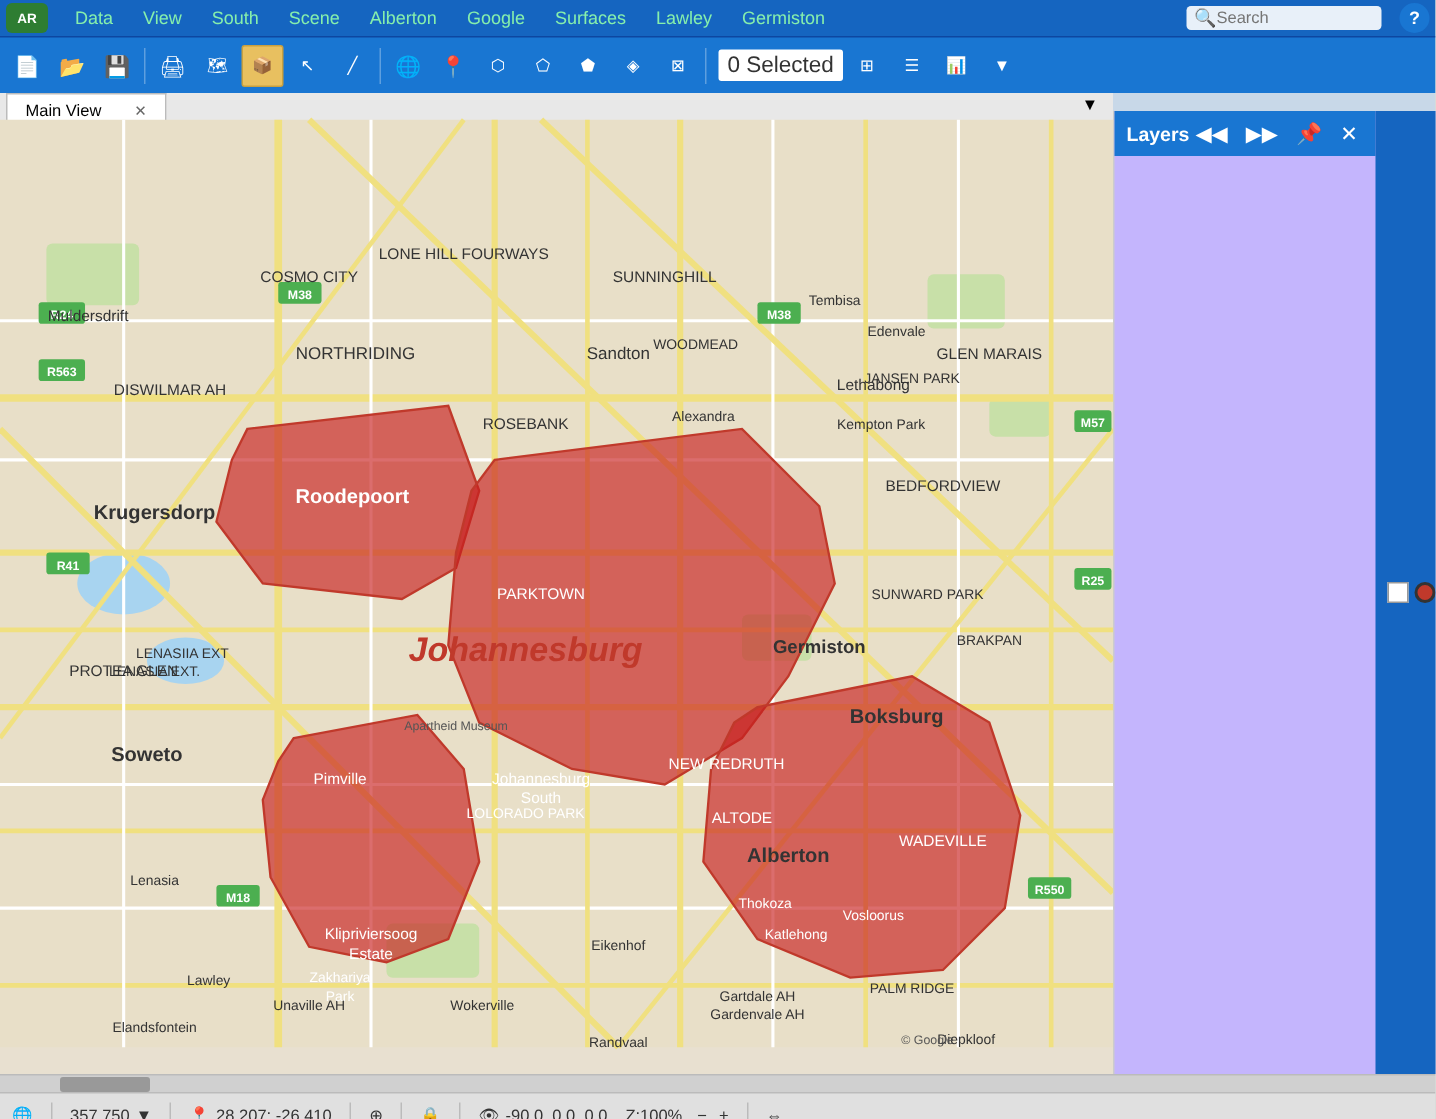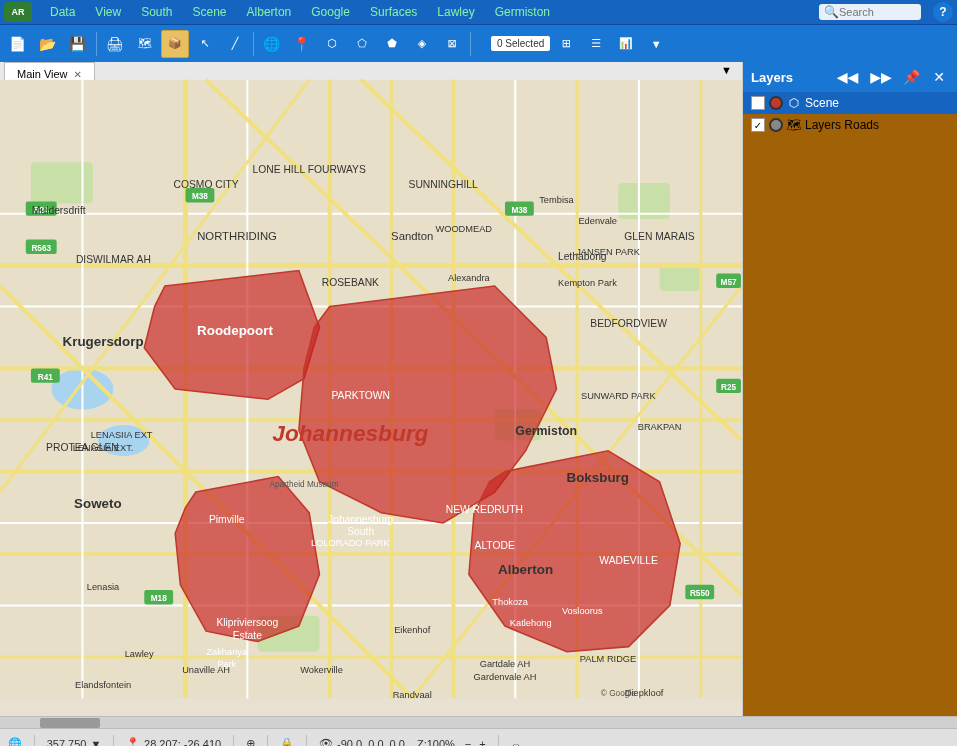--- a/index.html
+++ b/index.html
@@ -30,21 +30,21 @@
       text-align: center;
     }
     .search-box {
       margin-left: auto;
       background: rgba(255,255,255,0.9);
       border: none;
       border-radius: 3px;
       padding: 2px 20px 2px 6px;
       font-size: 11px;
       color: #333;
-      width: 102px;
+      width: 130px;
     }
     .help-btn {
       width: 20px; height: 20px;
       background: #1976d2;
       border-radius: 50%;
       display: flex; align-items: center; justify-content: center;
       color: white; font-size: 12px; font-weight: bold;
       margin-left: 6px; cursor: pointer;
     }
 
@@ -67,22 +67,22 @@
       cursor: pointer;
       color: white;
       font-size: 14px;
     }
     .toolbar-separator { width: 1px; height: 24px; background: rgba(255,255,255,0.3); margin: 0 2px; }
     .selected-badge {
       background: #fff;
       color: #333;
       padding: 2px 6px;
       border-radius: 2px;
-      font-size: 10px;
-      margin-left: 16px;
+      font-size: 15px;
+      margin-left: 4px;
     }
 
     
     #main-content {
       display: flex;
       height: calc(746px - 24px - 38px - 30px);
     }
 
     
     #map-panel {
@@ -102,21 +102,21 @@
       padding: 0 4px;
     }
     .tab {
       padding: 3px 12px;
       font-size: 11px;
       background: #d0d0d0;
       border: 1px solid #bbb;
       border-bottom: none;
       margin-right: 18px;
       cursor: pointer;
-      display: flex; align-items: center;
+      display: flex; align-items: center; gap: 16px;
     }
     .tab.active { background: white; }
     .tab-close { margin-left: 6px; font-size: 10px; color: #666; }
     .tab-dropdown { margin-left: auto; padding: 2px 6px; font-size: 11px; cursor: pointer; }
 
     
     #map-toolbar {
       background: #f0f0f0;
       height: 28px;
       display: flex;
@@ -140,24 +140,24 @@
     
     #map-image {
       position: absolute;
       top: 0; left: 0;
       width: 100%; height: 100%;
     }
 
     
     #layers-panel {
       width: 215px;
-      background: #a16207;
+      background: #c4b5fd;
       border-left: 1px solid #ccc;
       display: flex;
-      flex-direction: column;
+      margin-top: 12px;
     }
     #layers-header {
       background: #1976d2;
       color: white;
       height: 30px;
       display: flex;
       align-items: center;
       padding: 0 8px;
       font-size: 13px;
       font-weight: bold;

